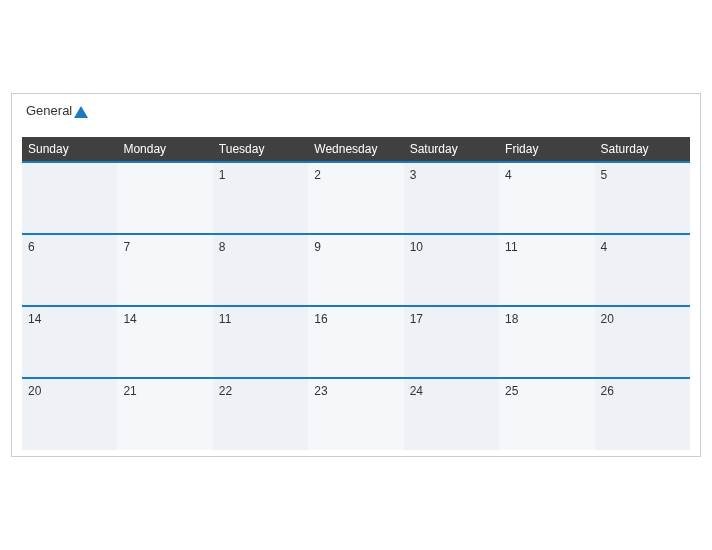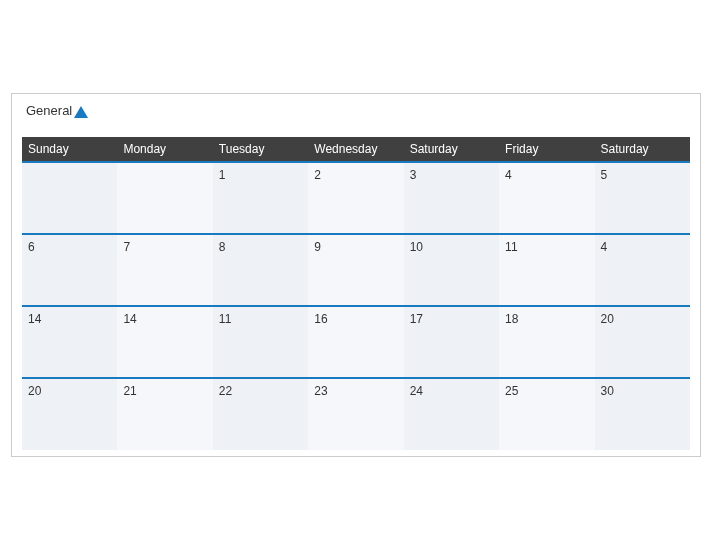--- a/index.html
+++ b/index.html
@@ -153,17 +153,17 @@
           <td><span class="day-num">18</span></td>
           <td><span class="day-num">20</span></td>
         </tr>
         <tr>
           <td><span class="day-num">20</span></td>
           <td><span class="day-num">21</span></td>
           <td><span class="day-num">22</span></td>
           <td><span class="day-num">23</span></td>
           <td><span class="day-num">24</span></td>
           <td><span class="day-num">25</span></td>
-          <td><span class="day-num">30</span></td>
+          <td><span class="day-num">26</span></td>
         </tr>
       </tbody>
   </table>
 </div>
 
 </body></html>

